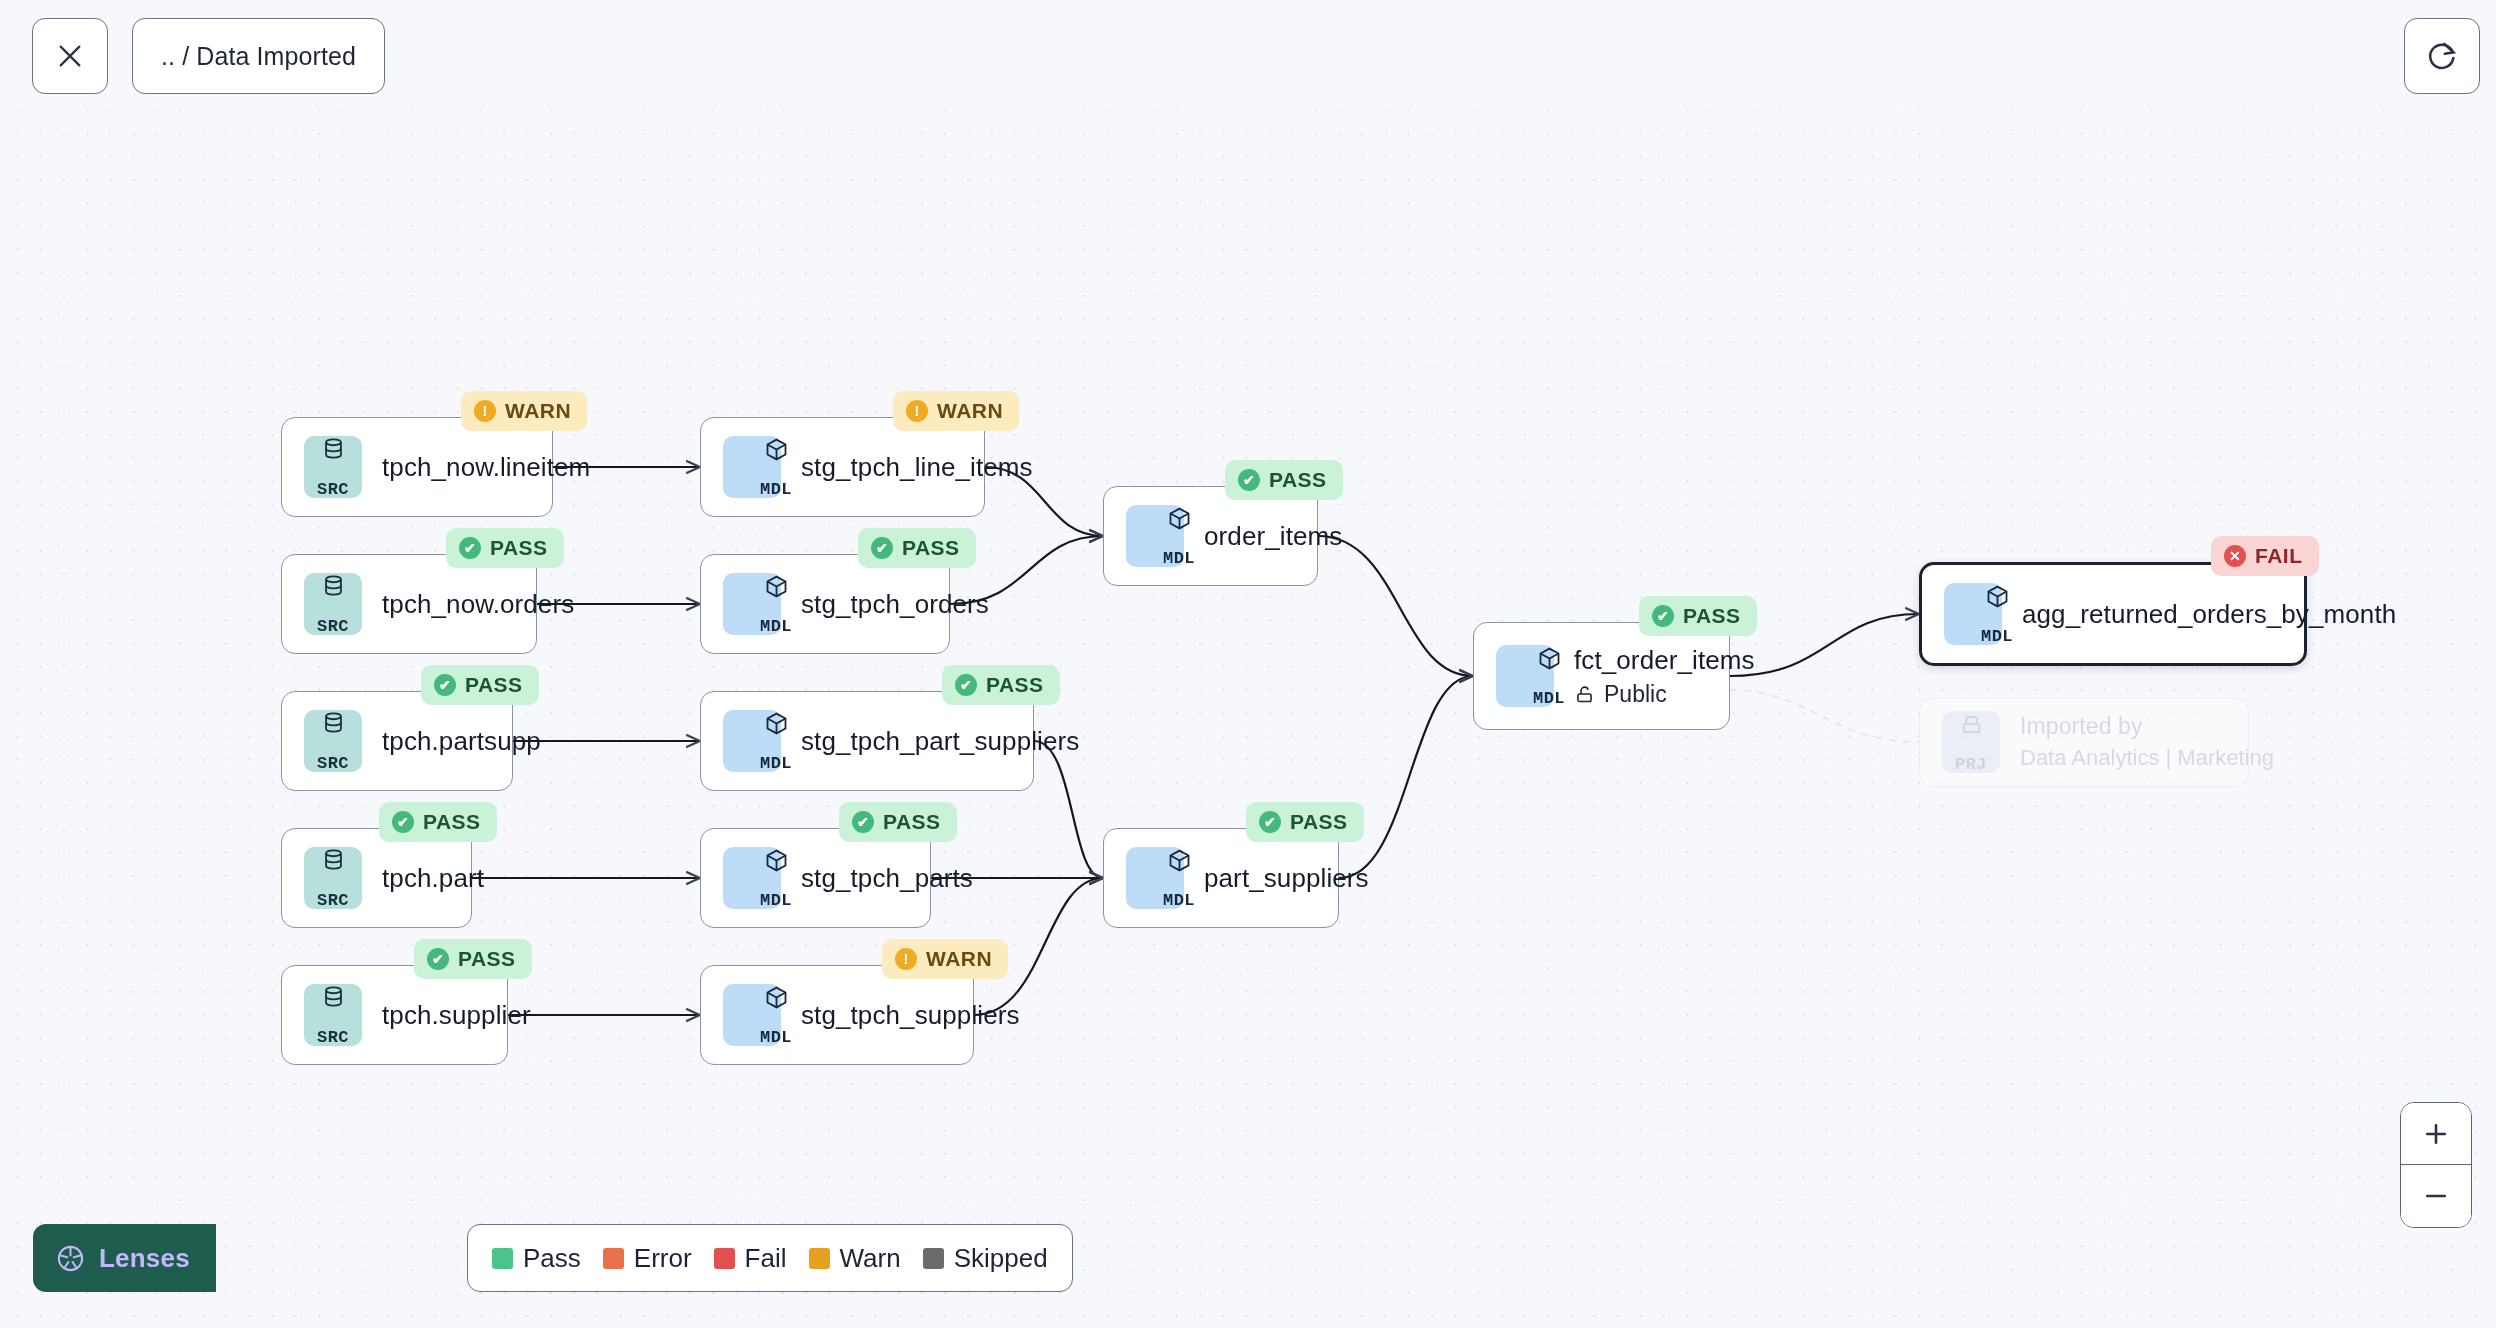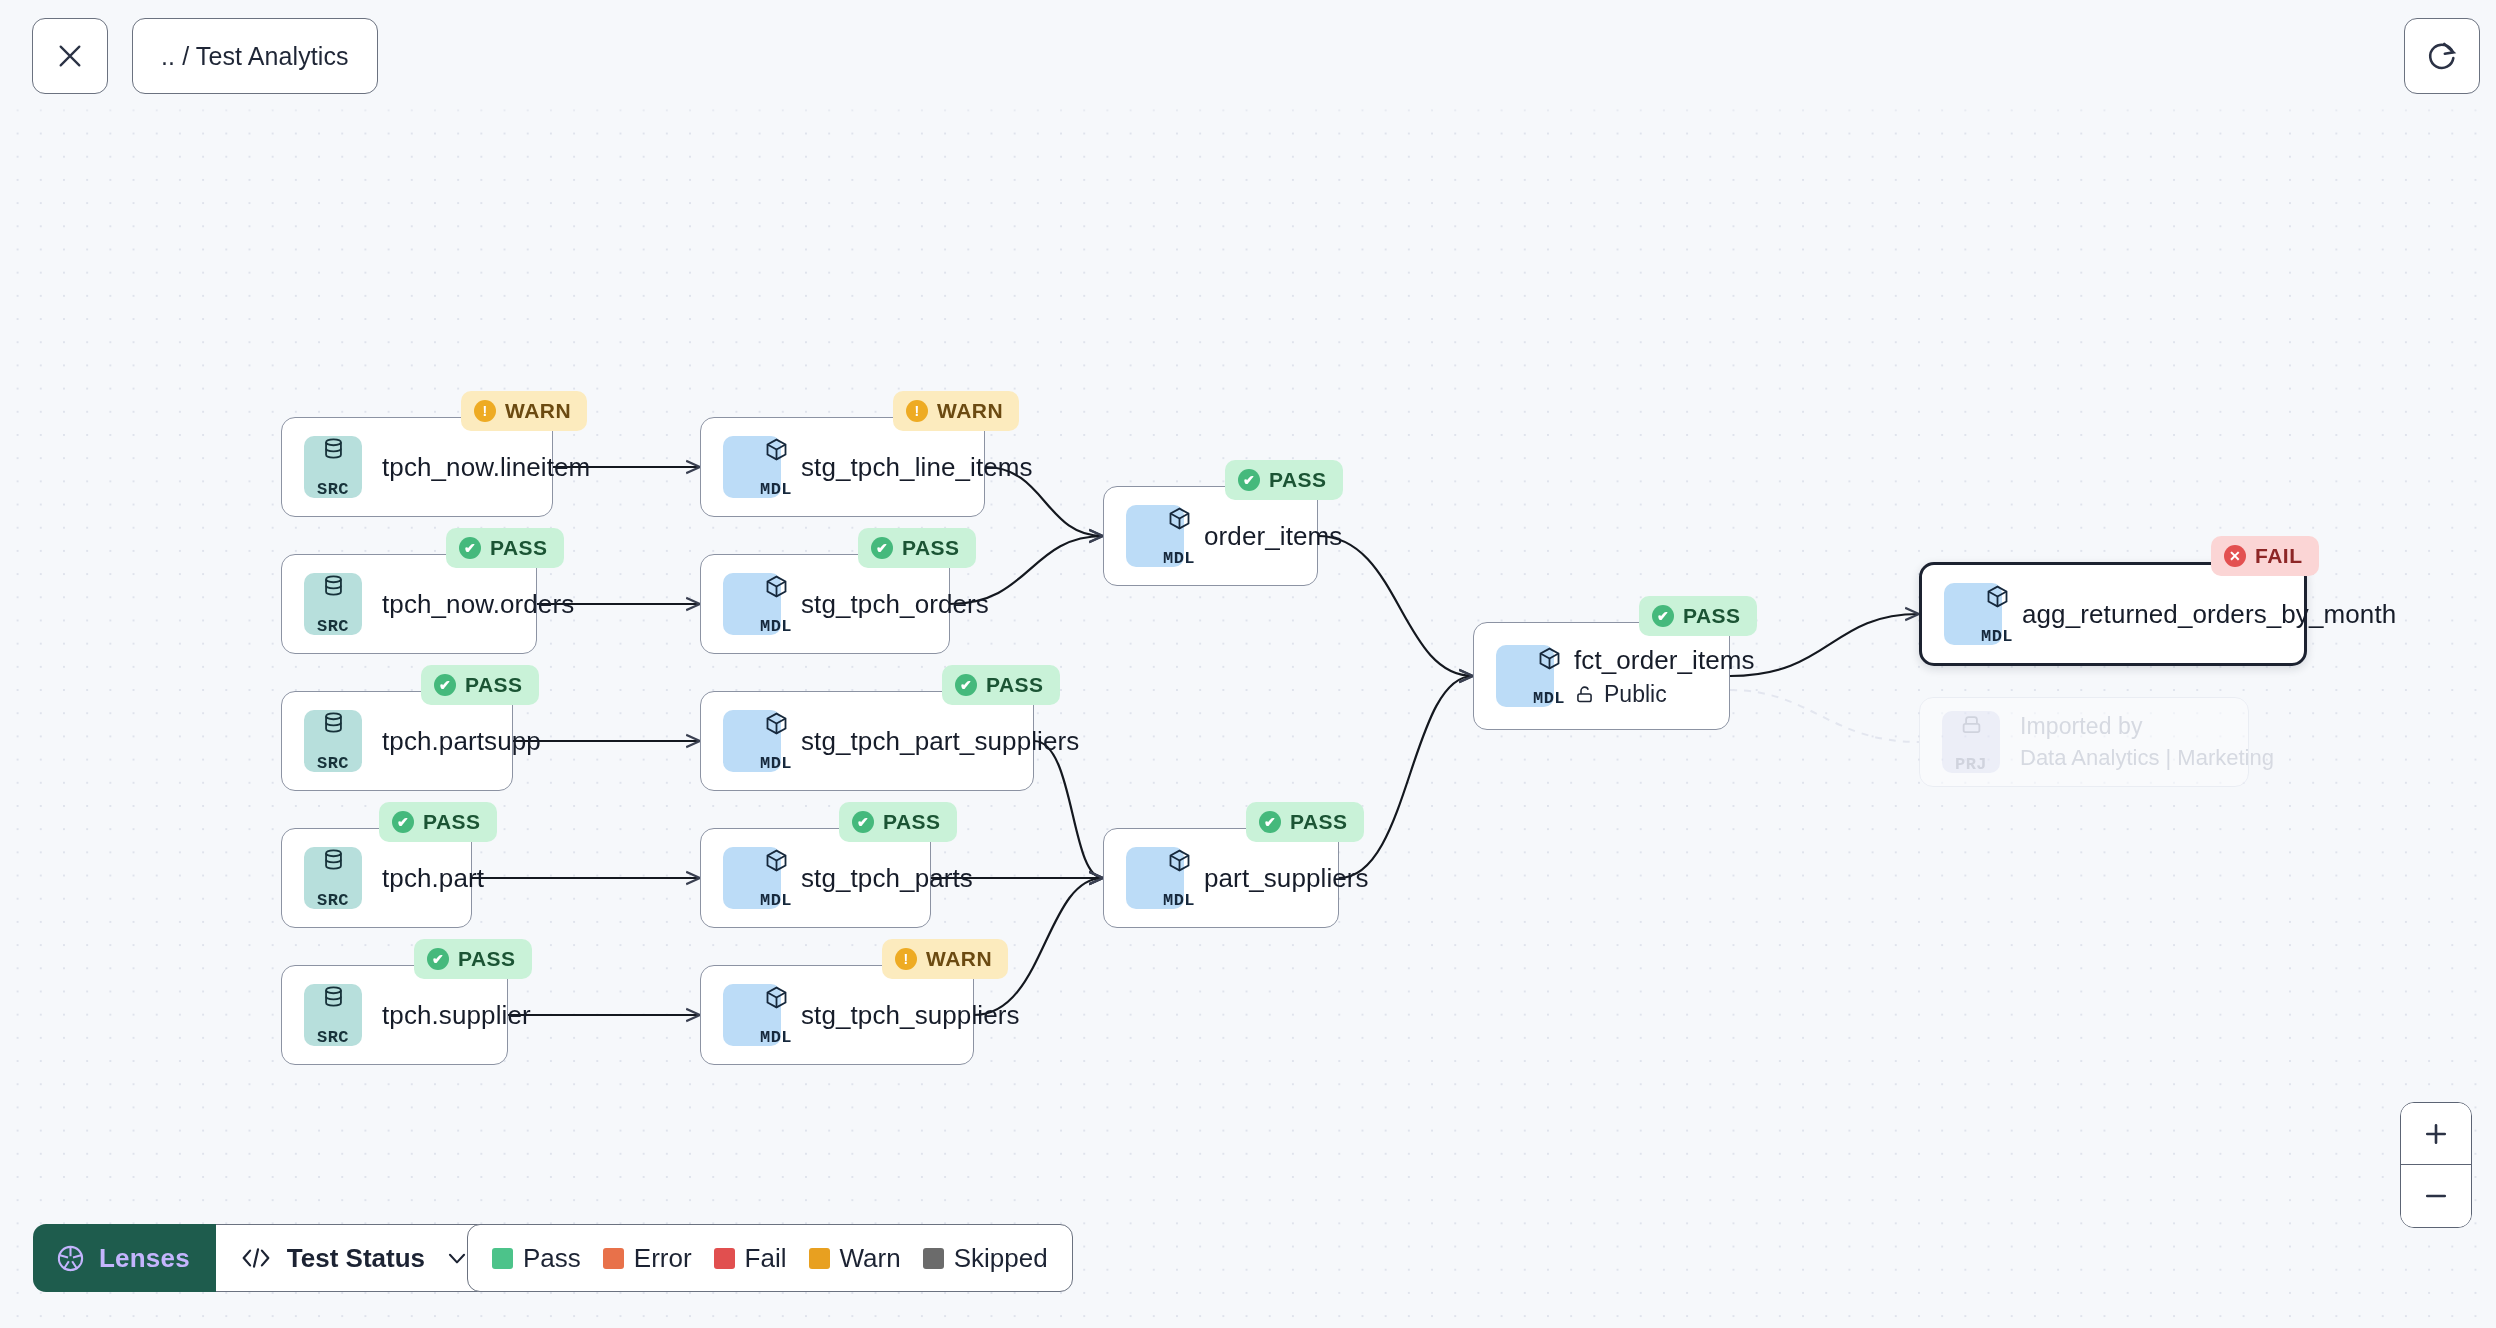--- a/index.html
+++ b/index.html
@@ -479,52 +479,41 @@
   </div>
 
 <div id="topbar">
   <div class="tb-btn" id="close-btn">
     <svg width="32" height="32" viewBox="0 0 24 24" fill="none" stroke="currentColor" stroke-width="1.7" stroke-linecap="round">
       <path d="M5 5 L19 19 M19 5 L5 19"></path>
     </svg>
   </div>
 
   <div class="tb-btn" id="breadcrumb-btn">
-    <span>.. / Test Analytics</span>
+    <span>.. / Data Imported</span>
   </div>
 
 
   <div class="tb-btn" id="refresh-btn">
     <svg width="34" height="34" viewBox="0 0 24 24" fill="none" stroke="currentColor" stroke-width="1.8" stroke-linecap="round">
       <path d="M19.5 9.2 A8.2 8.2 0 1 0 20 13.4"></path>
       <path d="M13.6 3.4 L20.1 9.4 L14 10.4"></path>
     </svg>
   </div>
 </div>
 
 <div id="bottombar">
   <div id="lenses-group">
     <div id="lenses-btn">
       <svg viewBox="0 0 24 24" fill="none" stroke="currentColor" stroke-width="1.6">
         <circle cx="12" cy="12" r="9"></circle>
         <path d="M12 3 L12 10.3 M20.8 9.3 L13.9 11.3 M17.3 20.3 L13.3 14.1 M6.7 20.3 L10.7 14.1 M3.2 9.3 L10.1 11.3"></path>
       </svg>
       <span>Lenses</span>
     </div>
-    <div id="test-status-btn">
-      <svg class="code-ico" viewBox="0 0 26 20" fill="none" stroke="currentColor" stroke-width="1.8" stroke-linecap="round" stroke-linejoin="round">
-        <path d="M8.2 4 L3 10 L8.2 16"></path>
-          <path d="M17.8 4 L23 10 L17.8 16"></path>
-          <path d="M14.6 3 L11.4 17"></path>
-      </svg>
-      <span>Test Status</span>
-      <svg class="chev" viewBox="0 0 24 24" fill="none" stroke="currentColor" stroke-width="1.9" stroke-linecap="round" stroke-linejoin="round">
-        <path d="M5.5 9 L12 16 L18.5 9"></path>
-      </svg>
-    </div>
   </div>
 
   <div id="legend">
       <div class="legend-item">
         <span class="legend-swatch" style="background: rgb(76, 195, 138);"></span>
         <span>Pass</span>
       </div>
       <div class="legend-item">
         <span class="legend-swatch" style="background: rgb(232, 113, 74);"></span>
         <span>Error</span>

